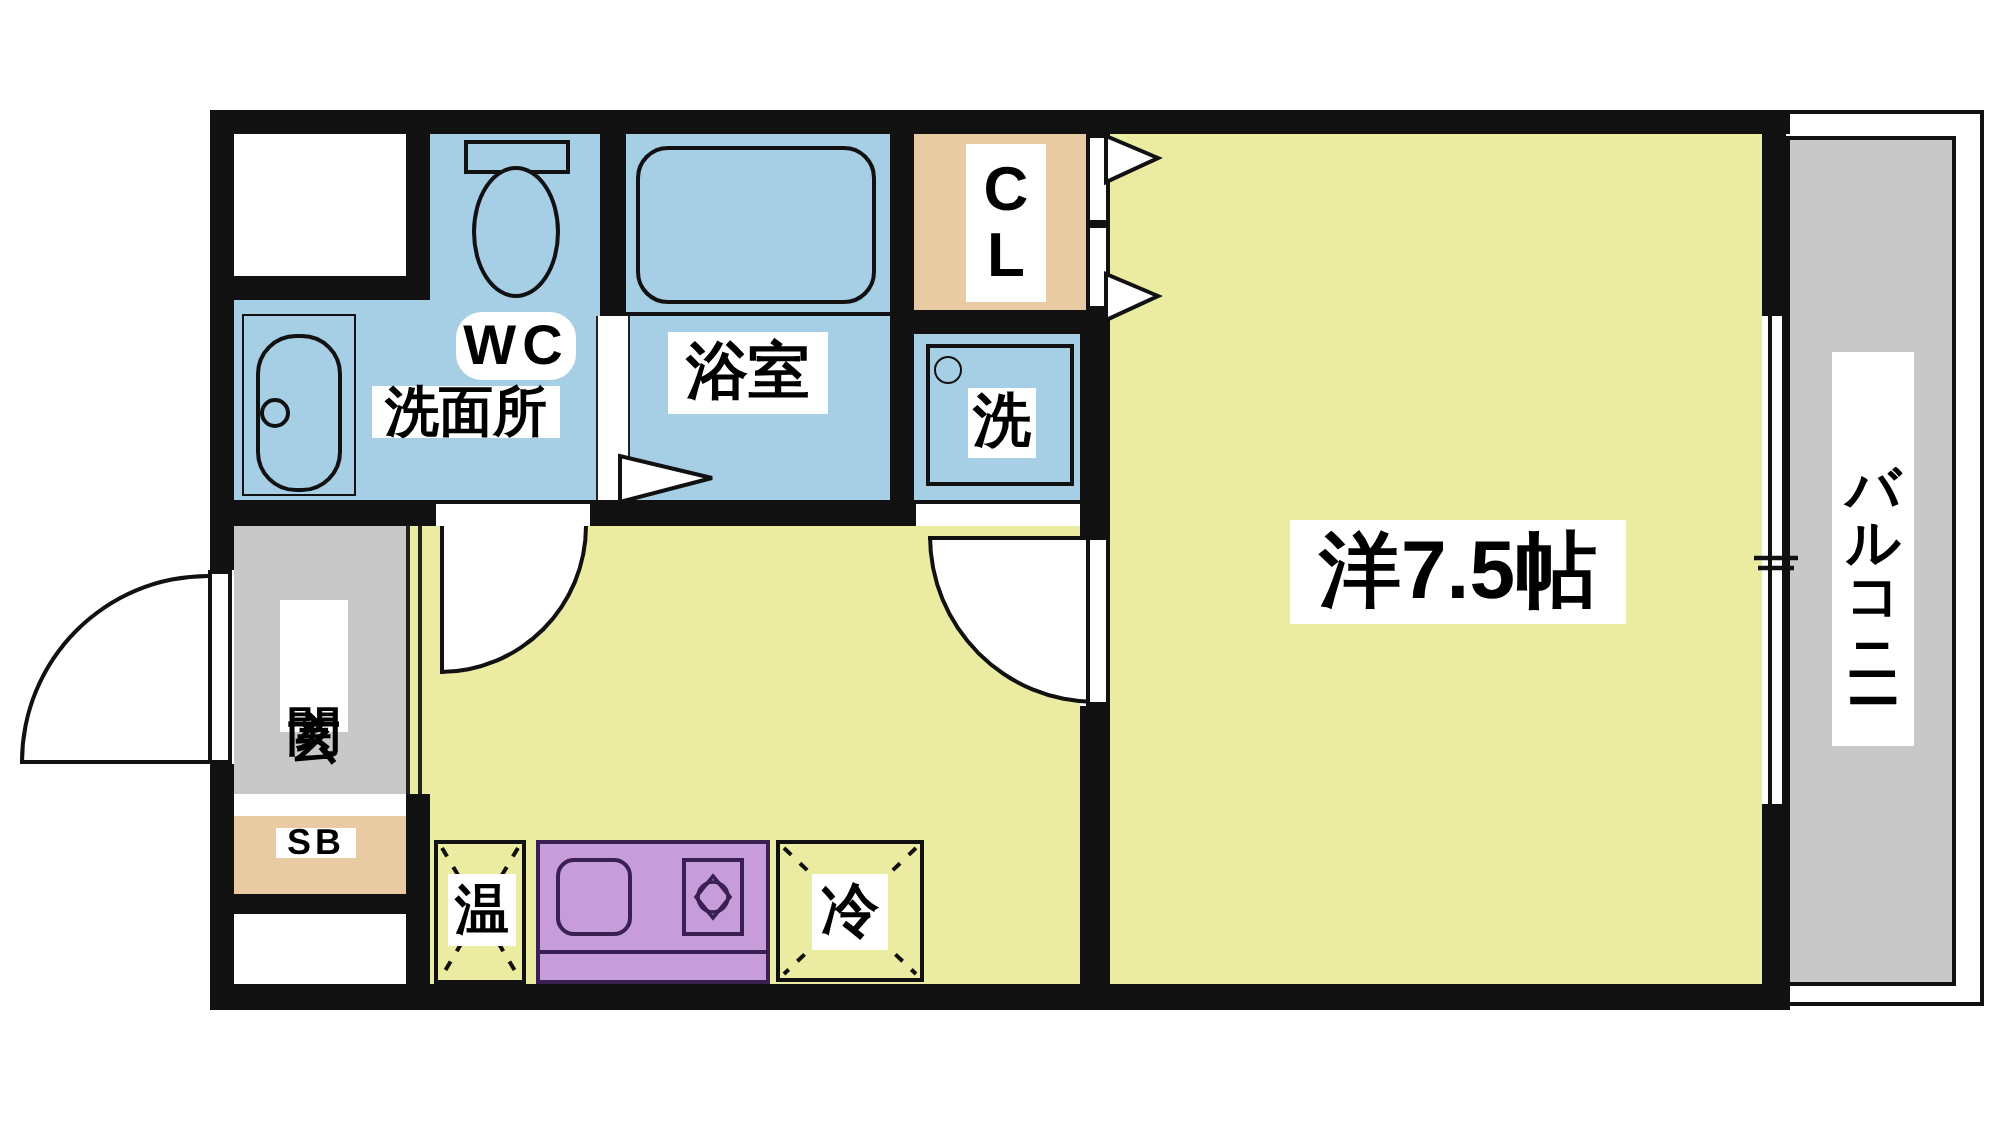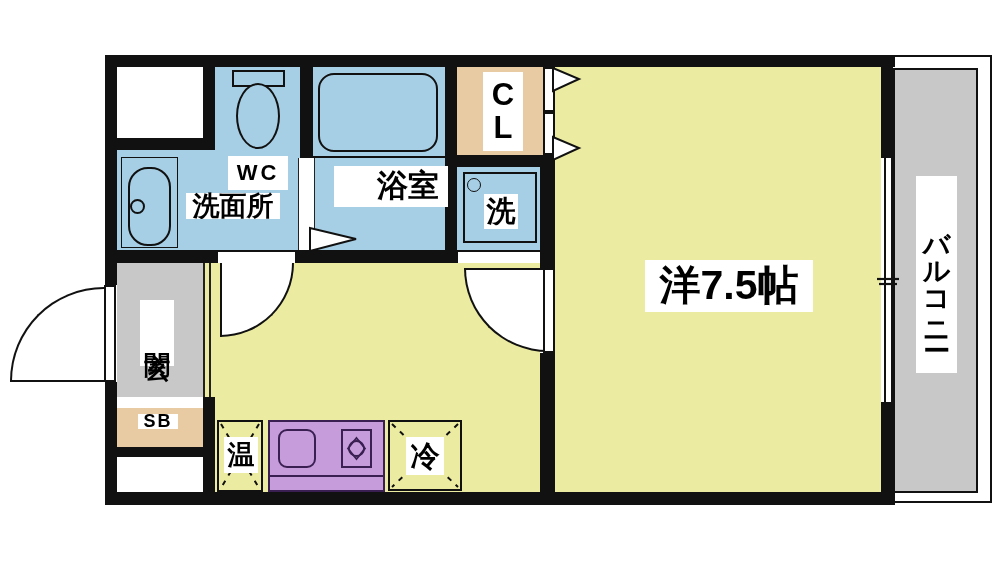--- a/index.html
+++ b/index.html
@@ -112,23 +112,23 @@
         <line x1="458" y1="424" x2="392" y2="487"></line>
     </g>
     <circle cx="356.5" cy="448.5" r="7.5" fill="none" stroke="#3A2052" stroke-width="1.8"></circle>
     <polygon points="356.5,438 365,448.5 356.5,459 348,448.5" fill="none" stroke="#3A2052" stroke-width="1.8"></polygon>
     <g stroke="#111" stroke-width="2.2">
       <line x1="877" y1="279" x2="899" y2="279"></line>
         <line x1="879" y1="284" x2="897" y2="284"></line>
     </g>
   </svg>
 
-  <div class="lbl" style="left:228px;top:156px;width:60px;height:34px;font-size:22px;letter-spacing:3px;">WC</div>
+  <div class="lbl" style="left:228px;top:156px;width:60px;height:34px;font-size:28px;letter-spacing:3px;border-radius:13px;">WC</div>
   <div class="lbl" style="left:186px;top:193px;width:94px;height:26px;font-size:27px;text-align:center;">洗面所</div>
-  <div class="lbl" style="left:334px;top:166px;width:80px;height:41px;font-size:31px;padding-left:34px;">浴室</div>
+  <div class="lbl" style="left:334px;top:166px;width:80px;height:41px;font-size:31px;">浴室</div>
   <div class="lbl" style="left:484px;top:194px;width:34px;height:35px;font-size:29px;">洗</div>
   <div class="lbl" style="left:483px;top:72px;width:40px;height:79px;font-size:31px;flex-direction:column;">
     <span>C</span>
     <span>L</span>
   </div>
   <div class="lbl" style="left:645px;top:260px;width:168px;height:52px;font-size:41px;">洋7.5帖</div>
   <div class="lbl vert" style="left:916px;top:176px;width:41px;height:197px;font-size:27px;">バルコニー</div>
   <div class="lbl vert" style="left:140px;top:300px;width:34px;height:66px;font-size:26px;">玄関</div>
   <div class="lbl" style="left:138px;top:414px;width:40px;height:15px;font-size:18px;letter-spacing:2px;">SB</div>
   <div class="lbl" style="left:224px;top:437px;width:34px;height:36px;font-size:27px;">温</div>

